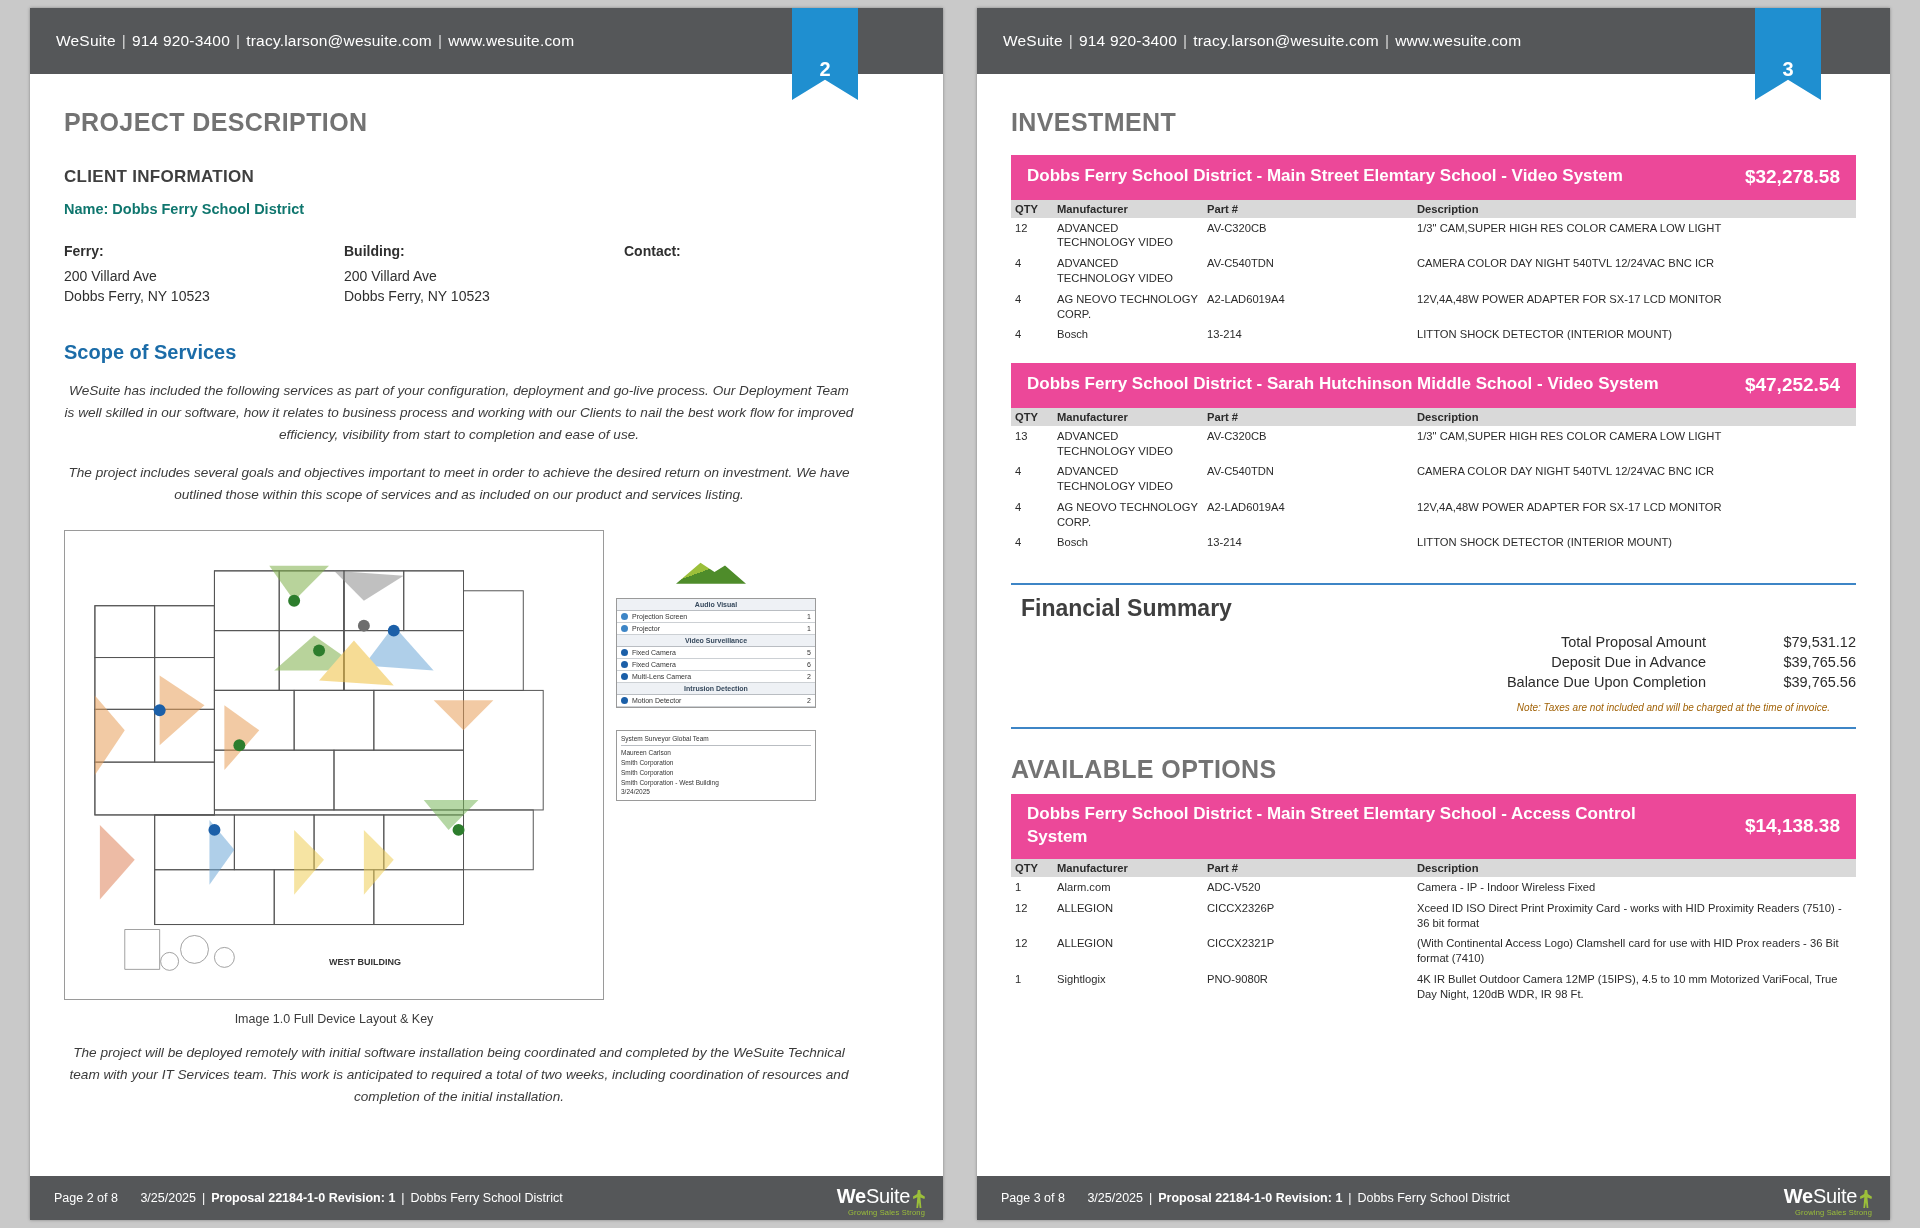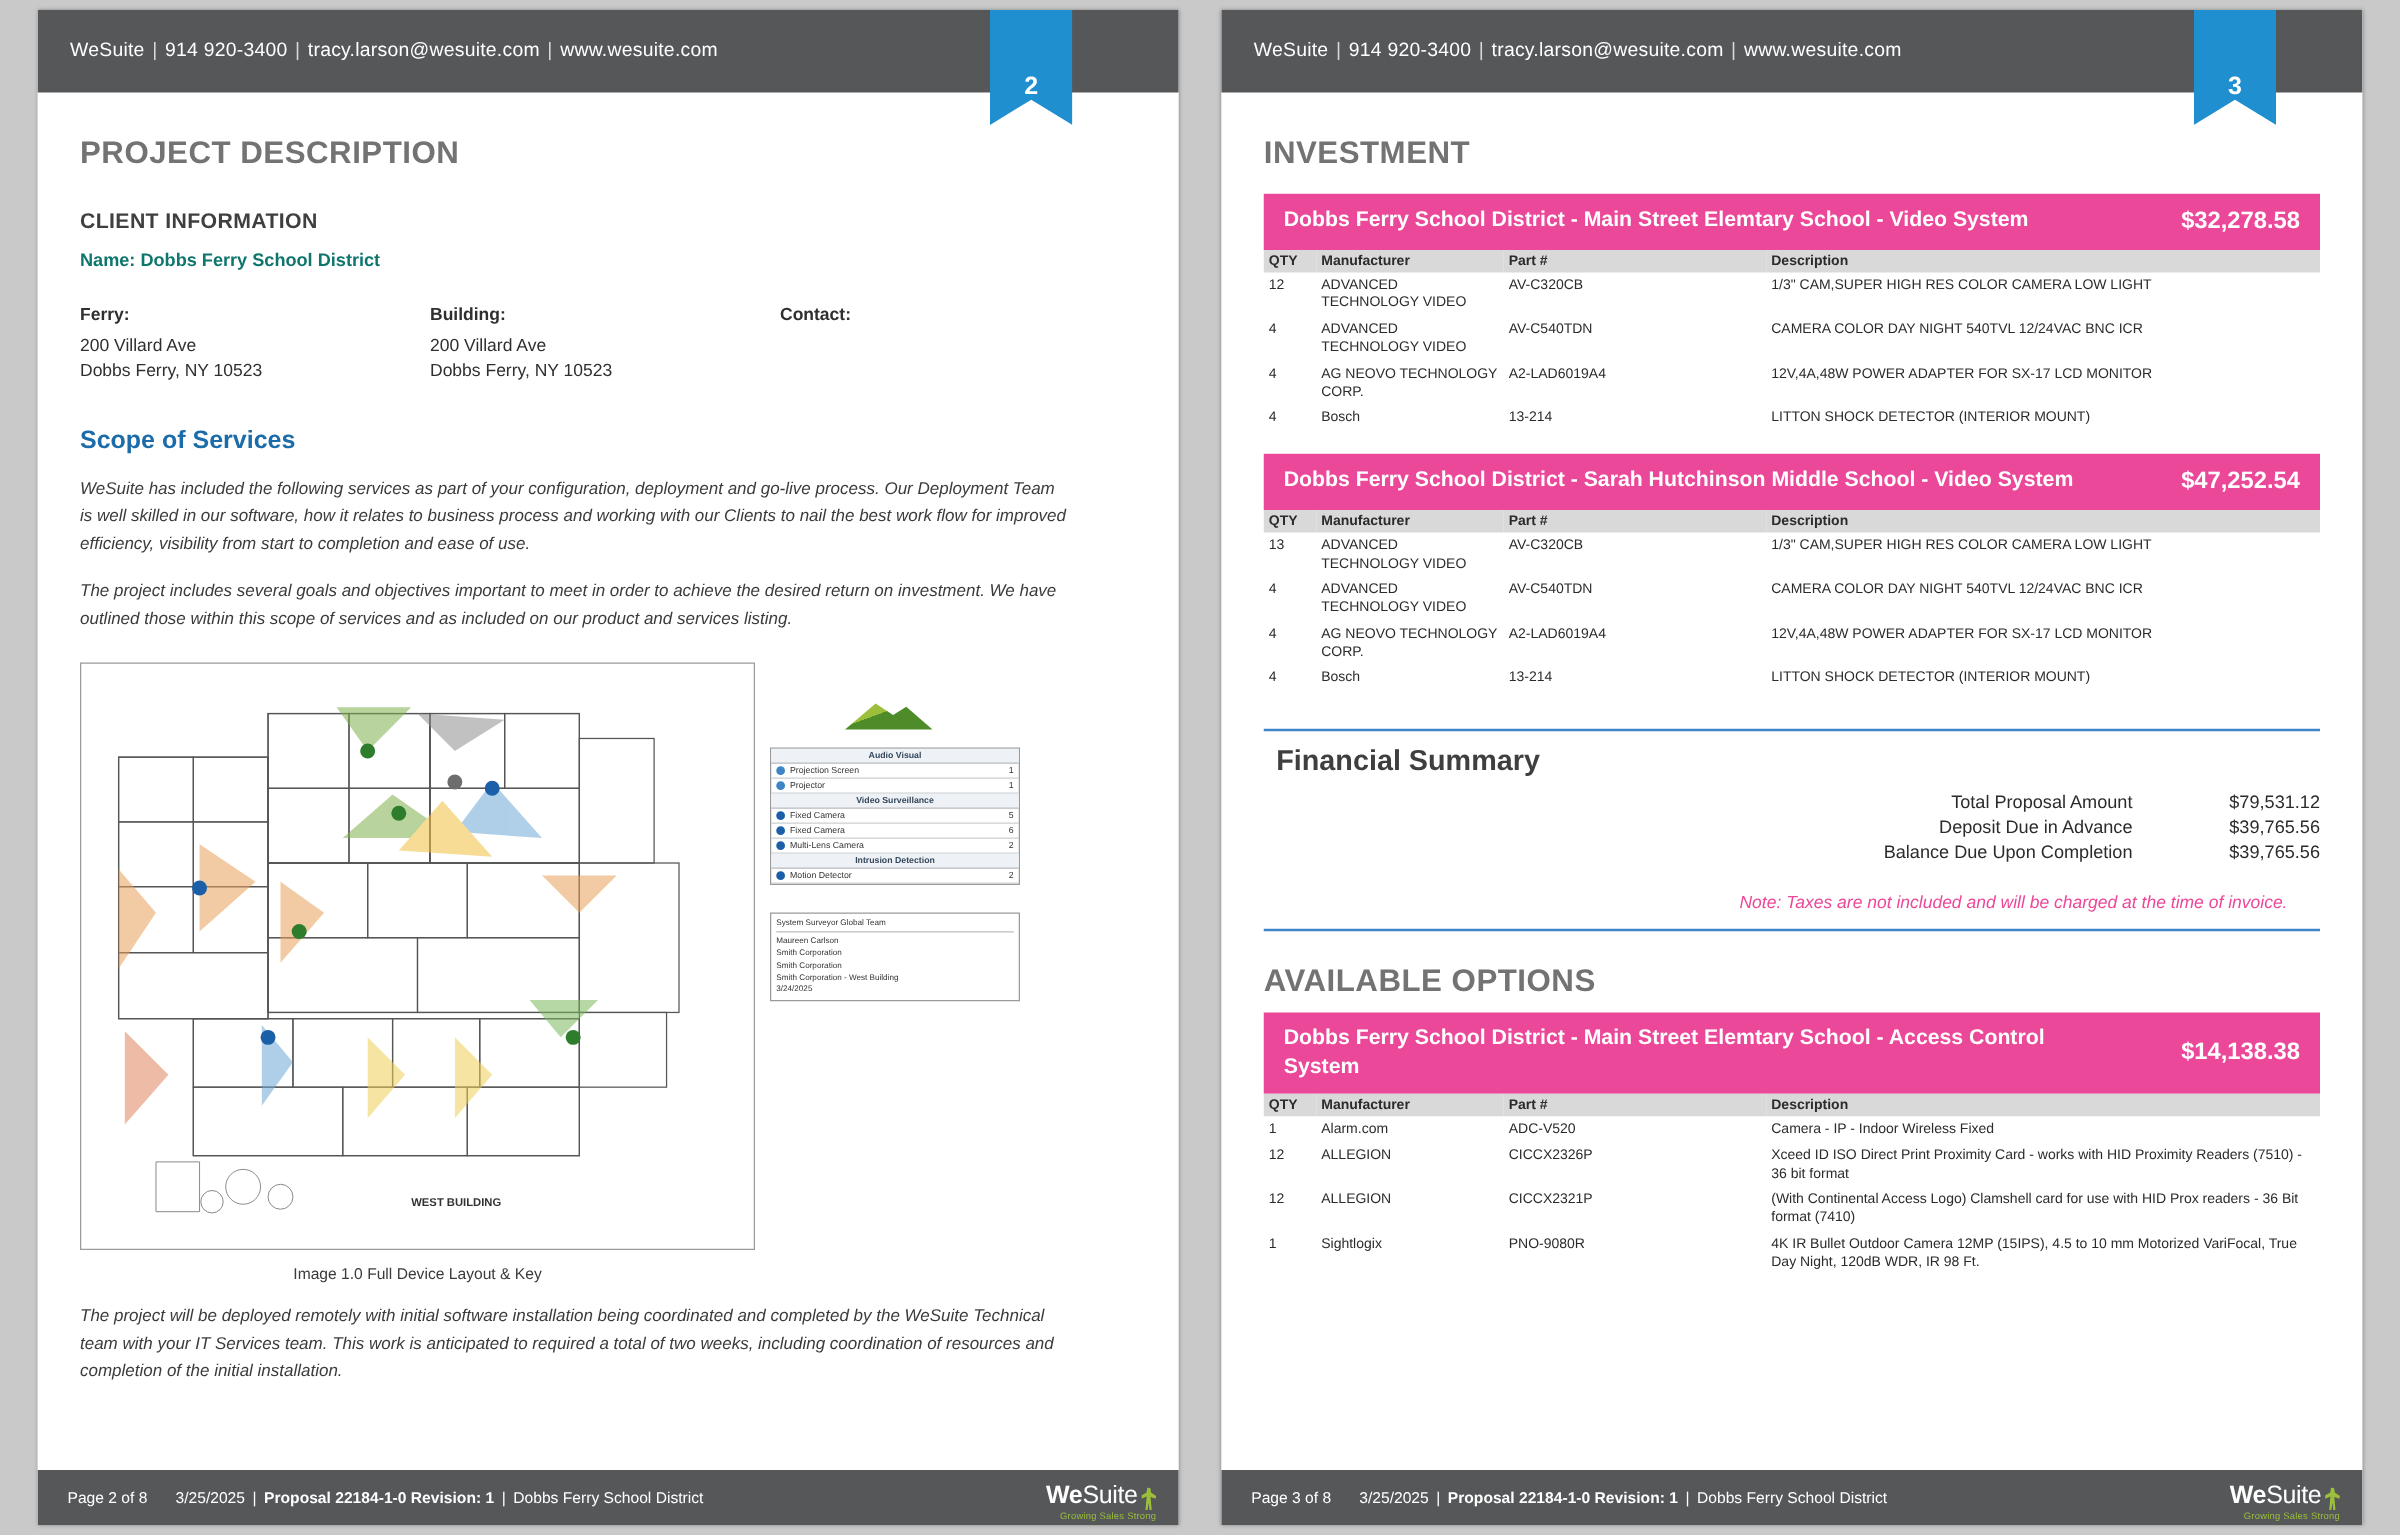--- a/index.html
+++ b/index.html
@@ -95,20 +95,21 @@
     color: #1b6ca8;
     margin-top: 34px;
   }
   .para {
     font-size: 13.6px;
     color: #3b3b3b;
     line-height: 1.62;
     margin-top: 16px;
     font-style: italic;
     max-width: 790px;
+    text-align: center;
   }
 
   
   .figure-wrap { margin-top: 24px; display: flex; justify-content: flex-start; }
   .figure {
     width: 790px;
     position: relative;
   }
   .plan-box {
     position: relative;
@@ -261,23 +262,23 @@
     font-size: 14.5px;
     font-weight: normal;
     color: #2b2b2b;
     padding: 2px 0;
   }
   .fin-row .lbl { text-align: right; }
   .fin-row .val { width: 150px; text-align: right; }
   .fin-note {
     text-align: right;
     font-style: italic;
-    font-size: 14px;
-    color: #ec4899;
-    margin-top: 21px;
+    font-size: 10px;
+    color: #a16207;
+    margin-top: 10px;
     padding-right: 26px;
   }
   .divider-blue2 { border-bottom: 2px solid #3d85c6; margin-top: 14px; }
 </style>
 </head>
 <body>
 
 <div class="workspace">
 
   <div class="page">

